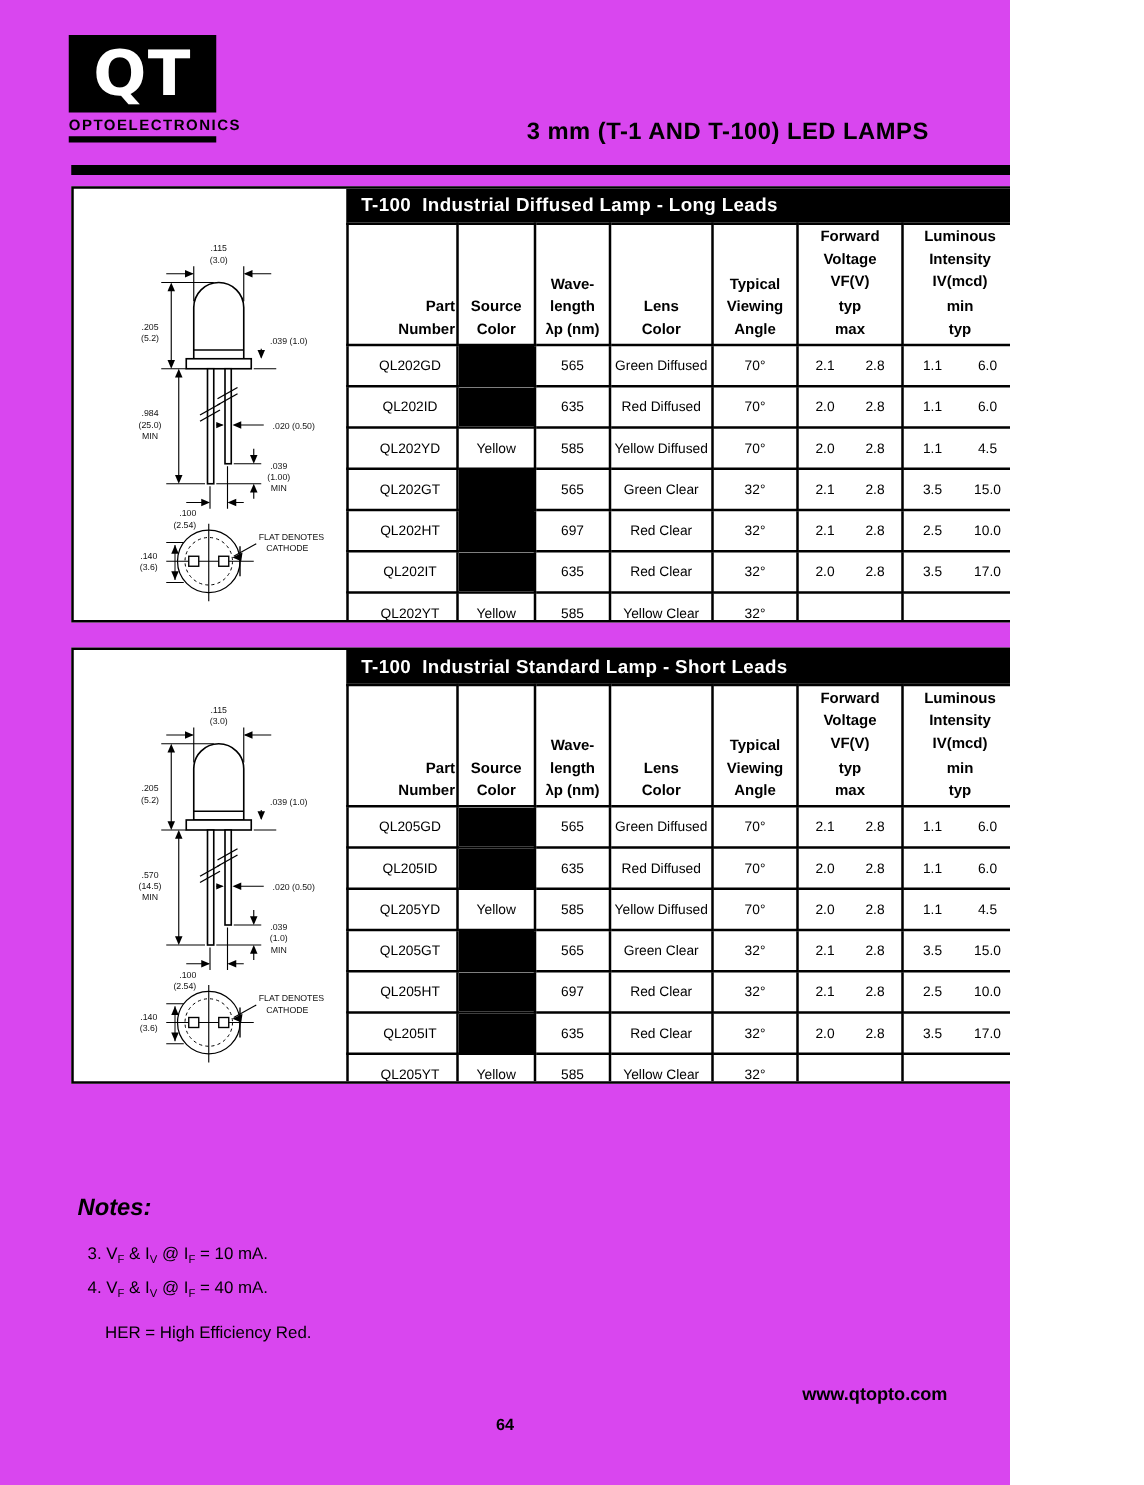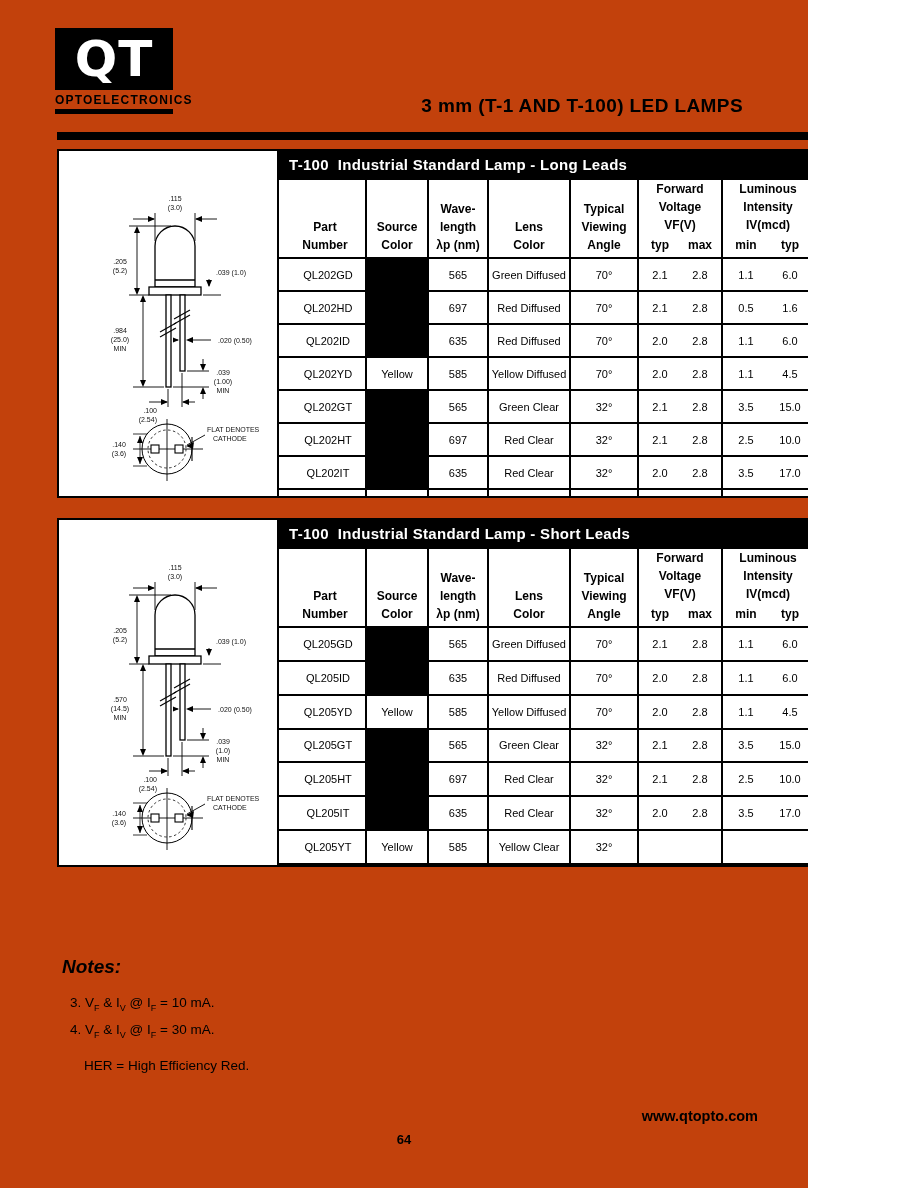--- a/index.html
+++ b/index.html
@@ -1,17 +1,17 @@
 <!DOCTYPE html>
 <html><head>
 <meta charset="utf-8">
 <style>
   html,body { margin:0; padding:0; background:#ffffff; }
   .page {
-    position:relative; width:808px; height:1188px; background:#c2410c; color:#000;
+    position:relative; width:808px; height:1188px; background:#d946ef; color:#000;
     font-family:"Liberation Sans", sans-serif; overflow:hidden;
   }
   
   .logo { position:absolute; left:55px; top:28px; }
   .logo-box { width:118px; height:62px; background:#000; color:#fff;
     display:flex; align-items:center; justify-content:center; }
   .logo-q { font-family:"DejaVu Sans", sans-serif; font-weight:bold; font-size:50px;
     letter-spacing:1px; line-height:1; }
   .logo-sub { font-weight:bold; font-size:12px; letter-spacing:1.2px; margin-top:3px; white-space:nowrap; }
   .logo-rule { width:118px; height:5px; background:#000; margin-top:2px; }
@@ -26,22 +26,22 @@
   .diagram-area { width:218px; flex:none; position:relative; }
   .diagram-host { position:absolute; left:4px; top:34px; }
   .diagram-host svg text { font-family:"Liberation Sans", sans-serif; font-size:7px; fill:#111; }
   .data-area { flex:1; display:flex; flex-direction:column; }
   .table-title { height:27px; background:#000; color:#fff; font-weight:bold; font-size:15px;
     line-height:27px; padding-left:12px; letter-spacing:0.3px; white-space:pre; }
   .spec-table { width:100%; flex:1; border-collapse:collapse; table-layout:fixed; }
   .spec-table th, .spec-table td { border:2px solid #000; overflow:hidden; }
   .spec-table th { height:74px; vertical-align:bottom; text-align:center;
     font-size:12px; font-weight:bold; line-height:1.5; padding:0 1px 3px 1px; }
-  th.h-part { text-align:center; padding-left:7px;margin-left:27px; }
-  th .subrow { display:flex; margin-top:2px; }
+  th.h-part { text-align:right; padding-left:7px;margin-left:27px; }
+  th .subrow { display:flex; margin-top:2px;flex-direction:column; }
   th .subrow span { flex:1; }
   .spec-table tbody td { height:29px; font-size:11px; text-align:center; vertical-align:middle; }
   td.c-part { text-align:left; padding-left:13px; font-size:11px; }
   td.c-lens { font-size:10.5px;margin-top:32px; }
   td.black { background:#000; }
   .pair { display:flex; }
   .pair span { flex:1; }
   
   .notes-sec { position:absolute; left:62px; top:956px; }
   .notes-heading { font-size:19px; font-weight:bold;font-style:italic; }
@@ -164,21 +164,21 @@
       <polygon points="123,261 131,257 130,264"></polygon>
     </g>
     <text x="56" y="262" text-anchor="middle">.140</text>
     <text x="56" y="271" text-anchor="middle">(3.6)</text>
     <text x="144" y="247" text-anchor="start">FLAT DENOTES</text>
     <text x="150" y="256" text-anchor="start">CATHODE</text>
   </svg>
 </div>
     </div>
     <div class="data-area">
-      <div class="table-title">T-100  Industrial Standard Lamp - Long Leads</div>
+      <div class="table-title">T-100  Industrial Diffused Lamp - Long Leads</div>
       <table class="spec-table">
         <colgroup>
           <col style="width:88px">
             <col style="width:62px">
             <col style="width:60px">
             <col style="width:82px">
           <col style="width:68px">
             <col style="width:84px">
             <col style="width:92px">
             <col style="width:55px">
@@ -240,40 +240,20 @@
               <td class="c-vf">
                 <div class="pair">
                   <span>2.1</span>
                   <span>2.8</span>
                 </div>
               </td>
               <td class="c-iv">
                 <div class="pair">
                   <span>1.1</span>
                   <span>6.0</span>
-                </div>
-              </td>
-              <td class="c-note">3</td>
-            </tr>
-            <tr class="spec-row">
-              <td class="c-part">QL202HD</td>
-              <td class="c-source black"></td>
-              <td class="c-wl">697</td>
-              <td class="c-lens">Red Diffused</td>
-              <td class="c-angle">70°</td>
-              <td class="c-vf">
-                <div class="pair">
-                  <span>2.1</span>
-                  <span>2.8</span>
-                </div>
-              </td>
-              <td class="c-iv">
-                <div class="pair">
-                  <span>0.5</span>
-                  <span>1.6</span>
                 </div>
               </td>
               <td class="c-note">3</td>
             </tr>
             <tr class="spec-row">
               <td class="c-part">QL202ID</td>
               <td class="c-source black"></td>
               <td class="c-wl">635</td>
               <td class="c-lens">Red Diffused</td>
               <td class="c-angle">70°</td>
@@ -681,21 +661,21 @@
       </table>
     </div>
   </div>
 
   <div class="notes-sec">
     <div class="notes-heading">Notes:</div>
     <div class="note-line first">
       <span>3. V</span><sub>F</sub><span> &amp; I</span><sub>V</sub><span> @ I</span><sub>F</sub><span> = 10 mA.</span>
     </div>
     <div class="note-line">
-      <span>4. V</span><sub>F</sub><span> &amp; I</span><sub>V</sub><span> @ I</span><sub>F</sub><span> = 30 mA.</span>
+      <span>4. V</span><sub>F</sub><span> &amp; I</span><sub>V</sub><span> @ I</span><sub>F</sub><span> = 40 mA.</span>
     </div>
     <div class="note-her">HER = High Efficiency Red.</div>
   </div>
 
   <div class="footer-url">www.qtopto.com</div>
   <div class="page-number">64</div>
 
 </div>
 
 </body></html>

